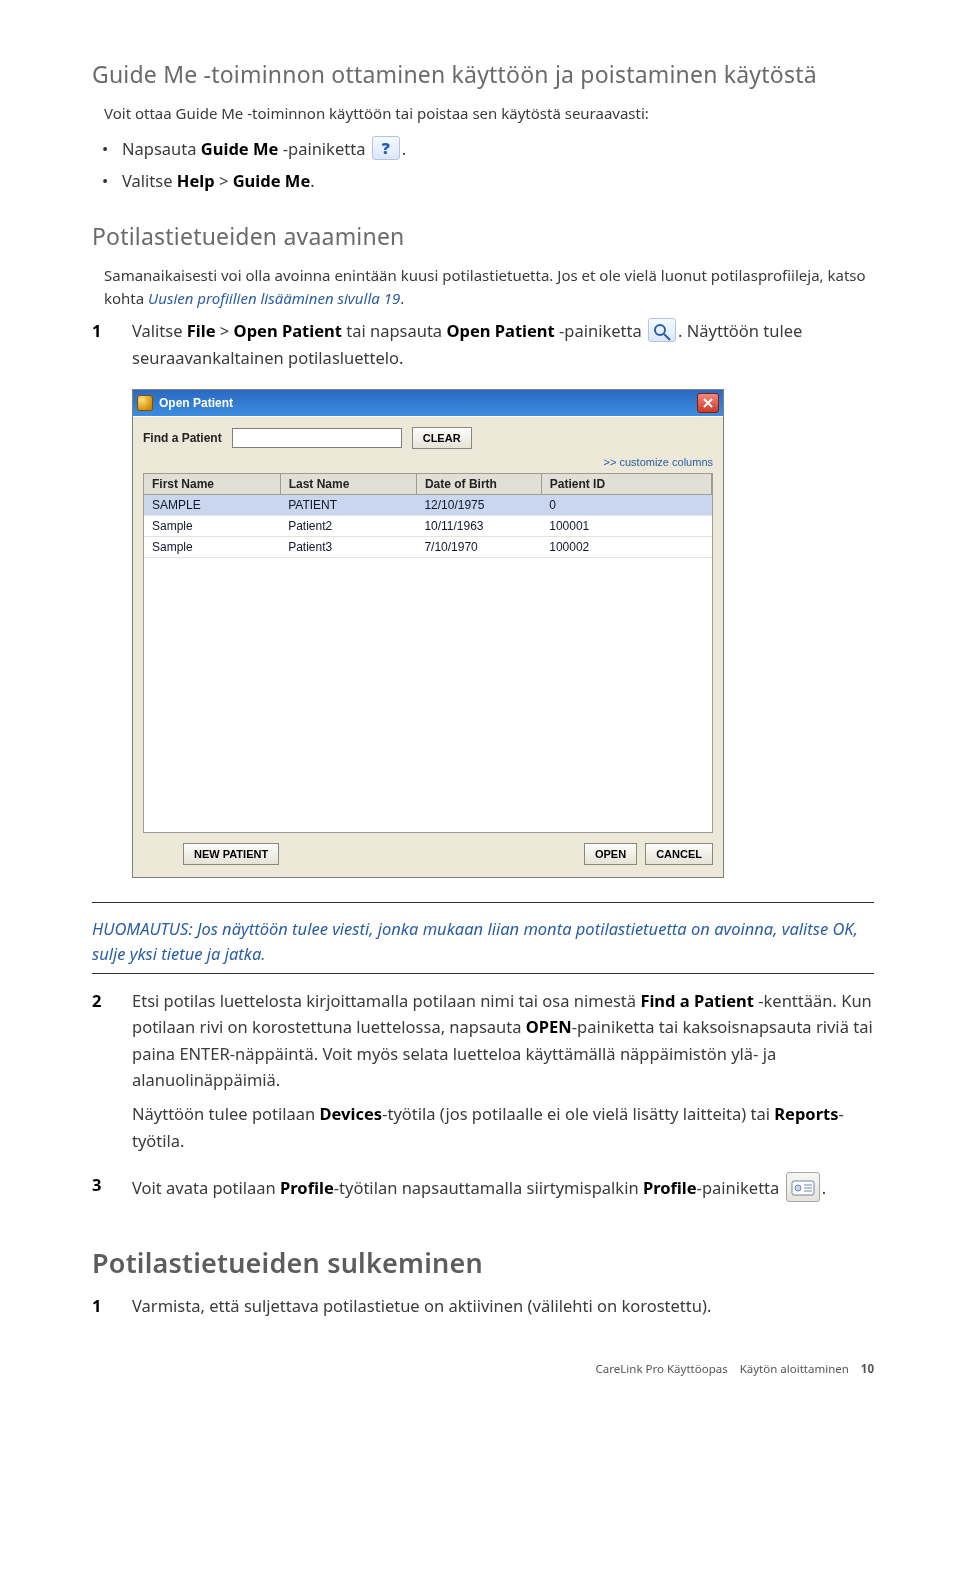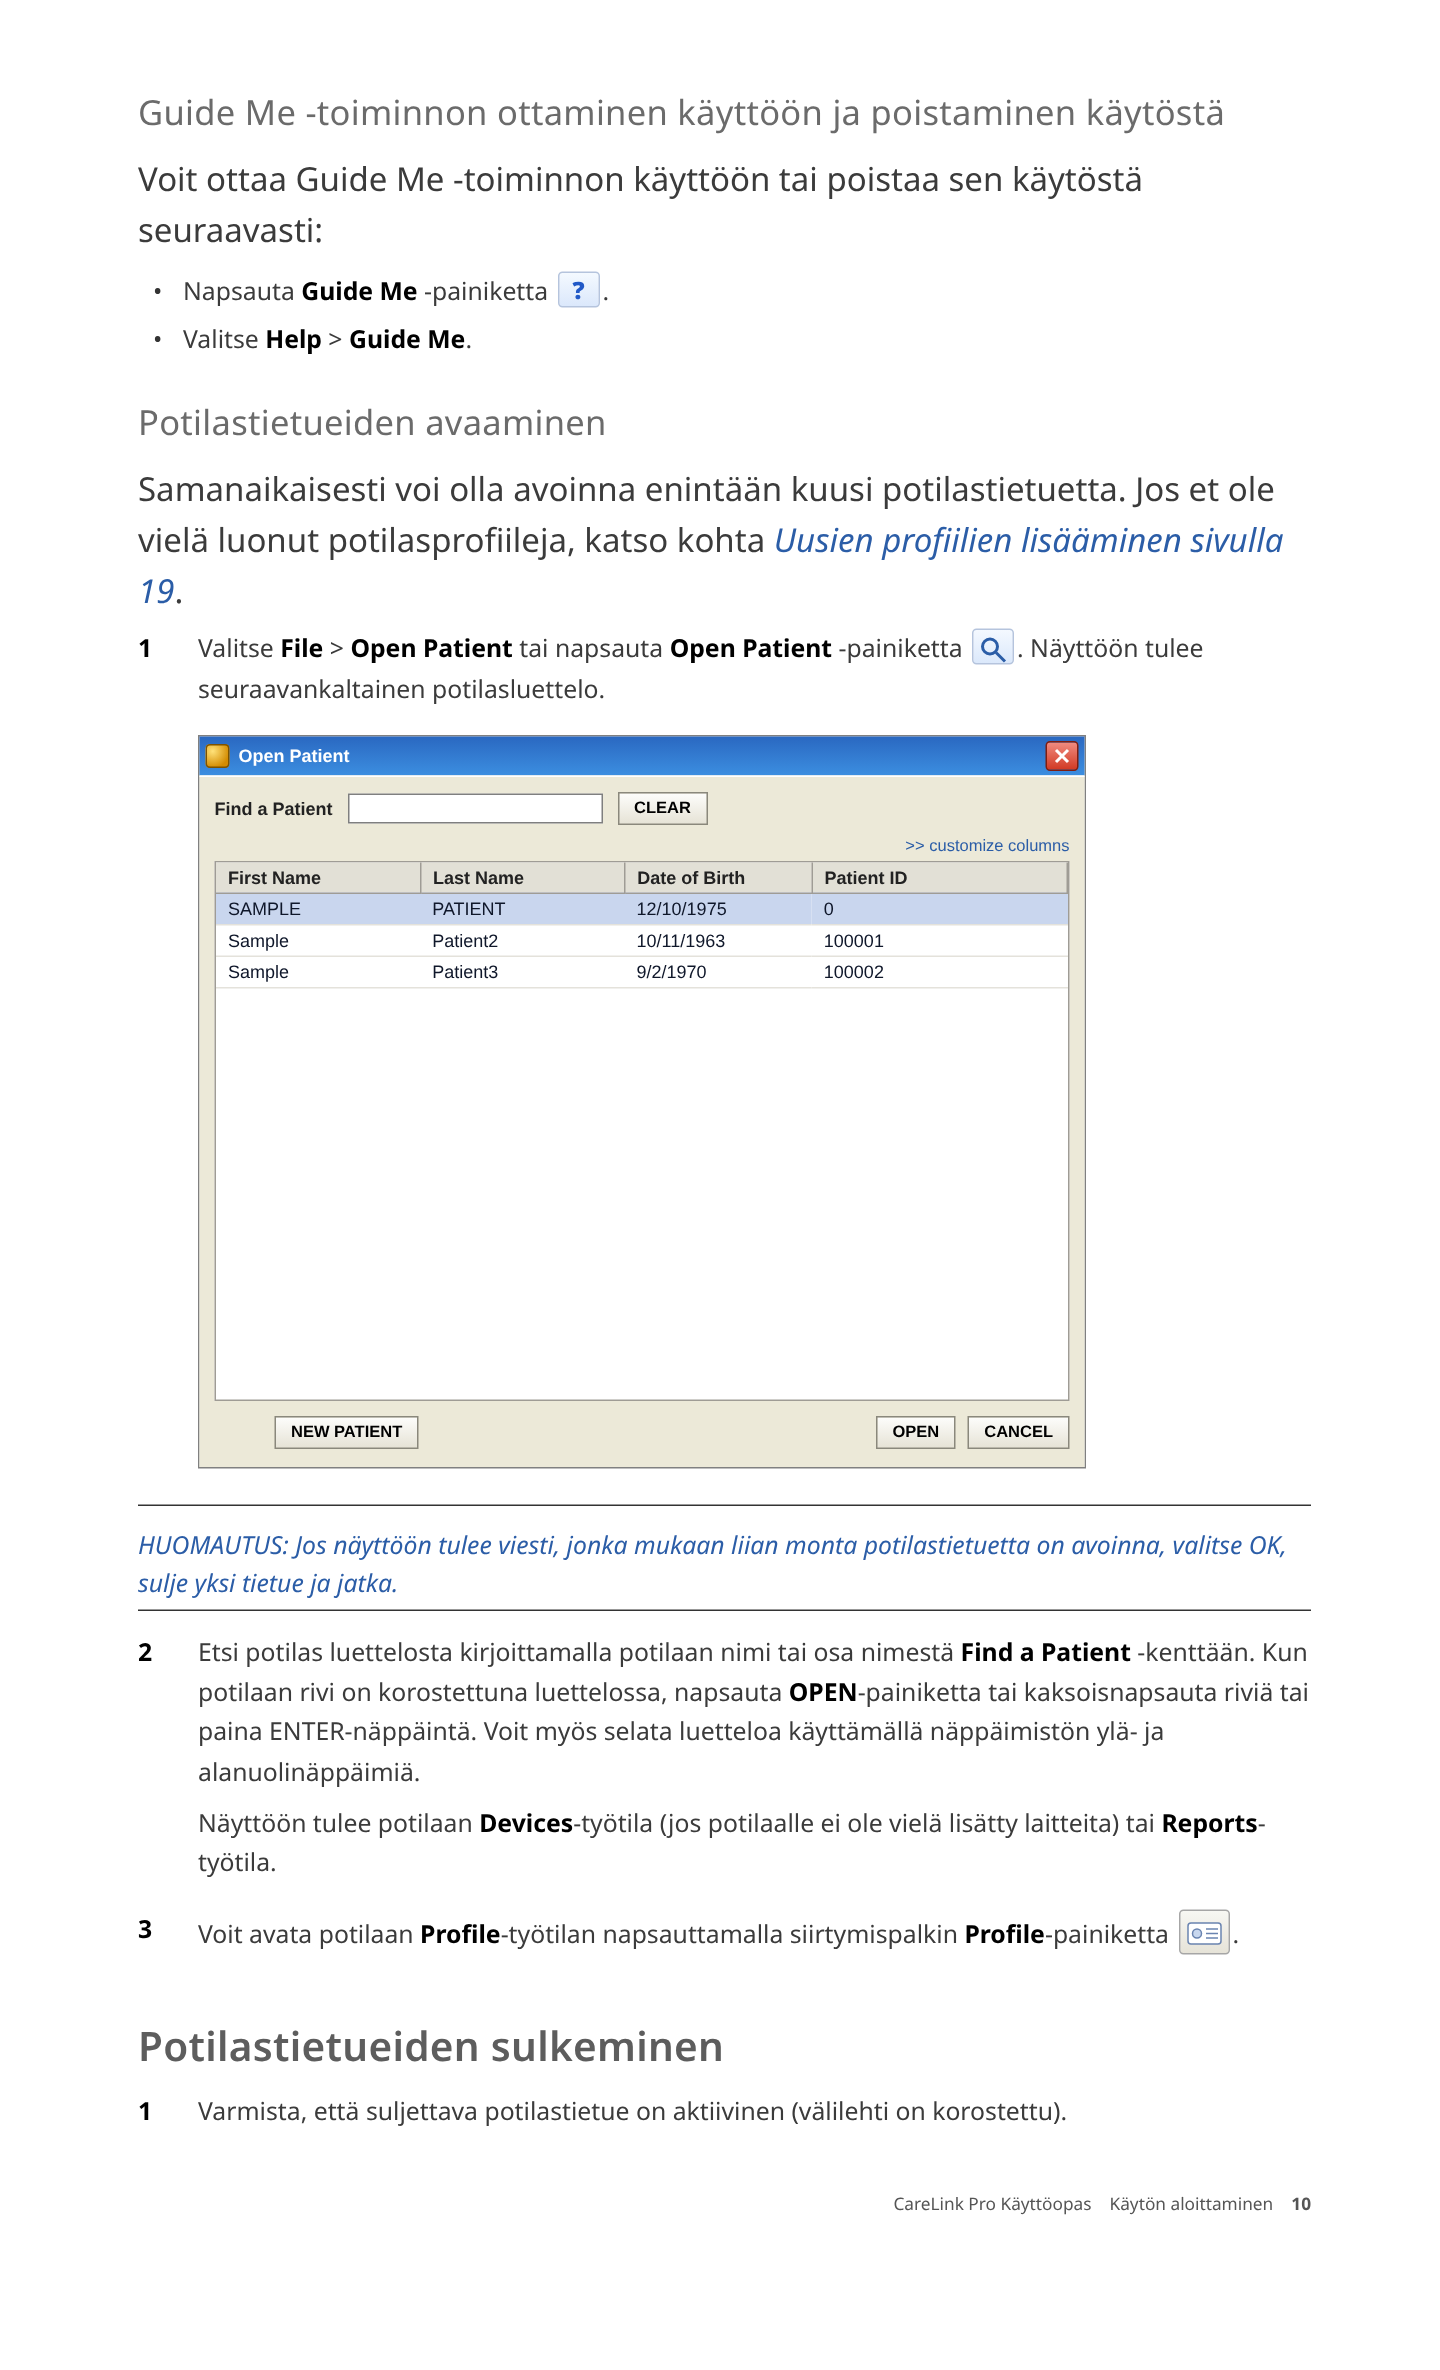--- a/index.html
+++ b/index.html
@@ -34,23 +34,23 @@
     margin: 0 0 12px 0;
     letter-spacing: 0.2px;
   }
   h2.heading.big {
     font-size: 27px;
     font-weight: 600;
     color: #5d5d5d;
     margin-top: 34px;
   }
   p.body {
-    font-size: 22px;
+    font-size: 15px;
     line-height: 1.55;
-    margin: 0 0 8px 0;
+    margin: 0 0 8px 12px;
   }
   .b { font-weight: 700; color: var(--keyword); }
   .ital { font-style: italic; color: var(--accent); }
   .note { font-style: italic; color: var(--accent); font-size: 16.5px; line-height: 1.5; margin: 10px 0 6px; }
   ul.bul { list-style: none; margin: 8px 0 24px 0; padding: 0; }
   ul.bul li { position: relative; padding-left: 30px; font-size: 16.5px; line-height: 1.9; }
   ul.bul li::before { content: "•"; position: absolute; left: 10px; color: #333; }
 
   ol.steps { list-style: none; margin: 6px 0 8px 0; padding: 0; }
   ol.steps > li {
@@ -257,21 +257,21 @@
               </tr>
               <tr>
                 <td>Sample</td>
                 <td>Patient2</td>
                 <td>10/11/1963</td>
                 <td>100001</td>
               </tr>
               <tr>
                 <td>Sample</td>
                 <td>Patient3</td>
-                <td>9/2/1970</td>
+                <td>7/10/1970</td>
                 <td>100002</td>
               </tr>
             </tbody>
         </table>
         <div class="spacer"></div>
       </div>
       <div class="dlg-actions">
         <button class="btn">NEW PATIENT</button>
         <div class="right">
           <button class="btn">OPEN</button>

